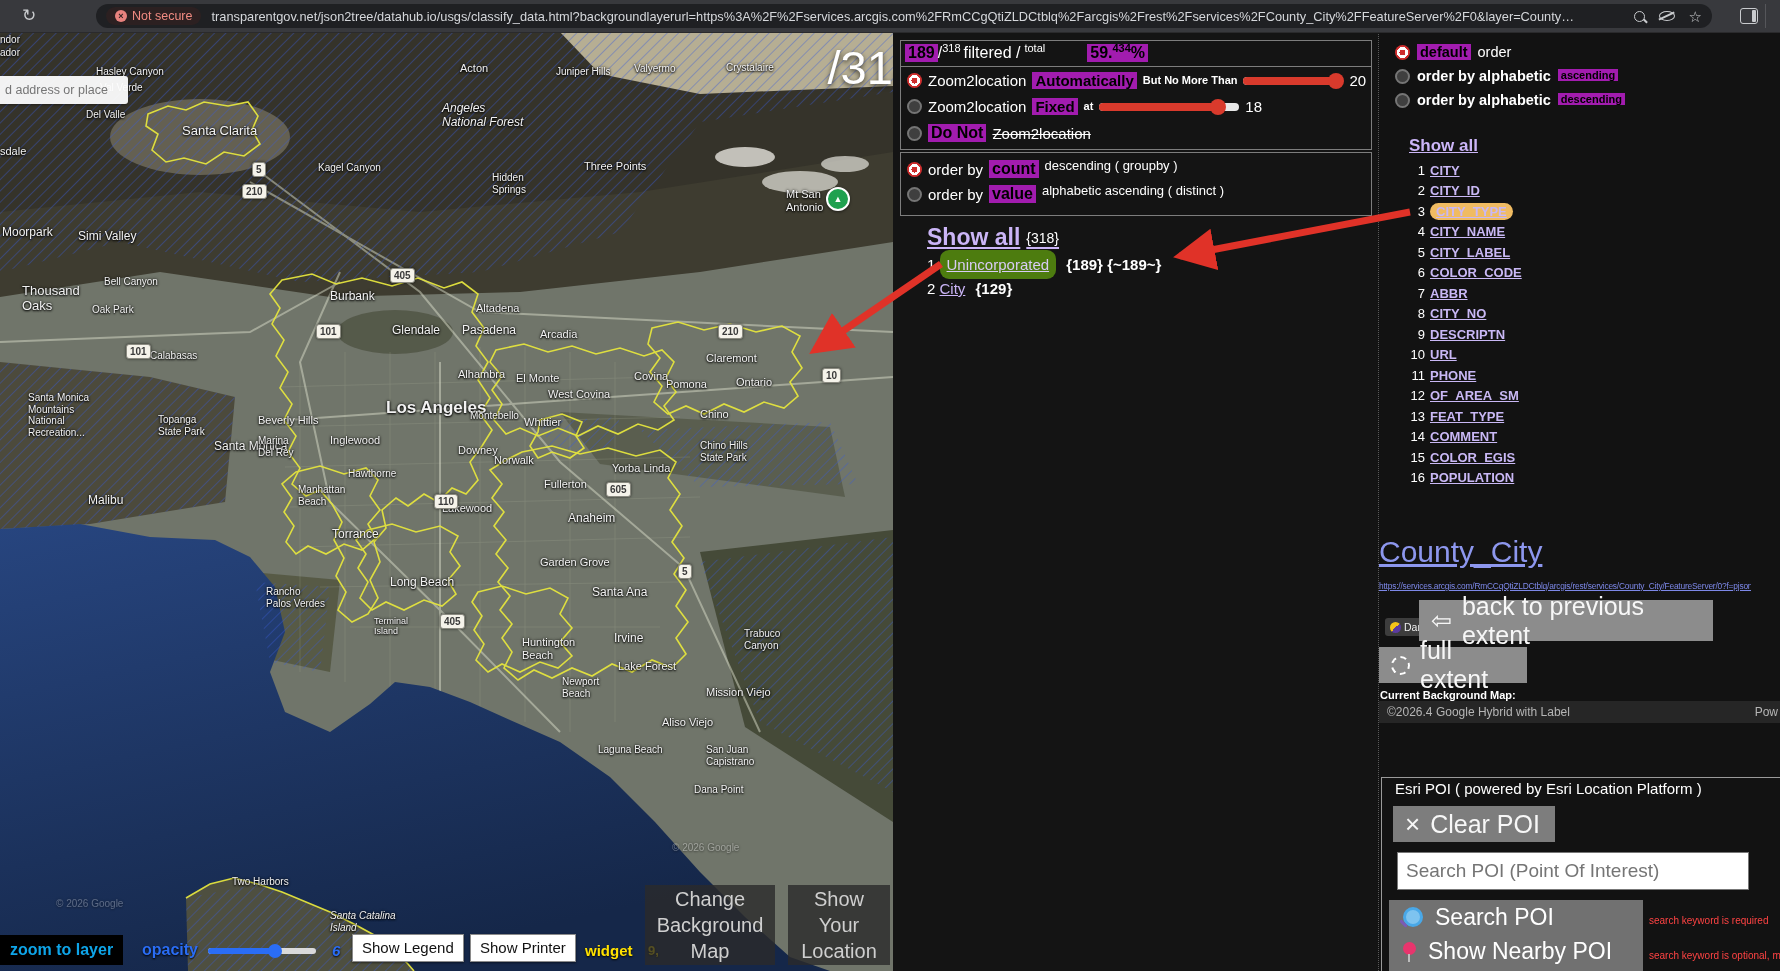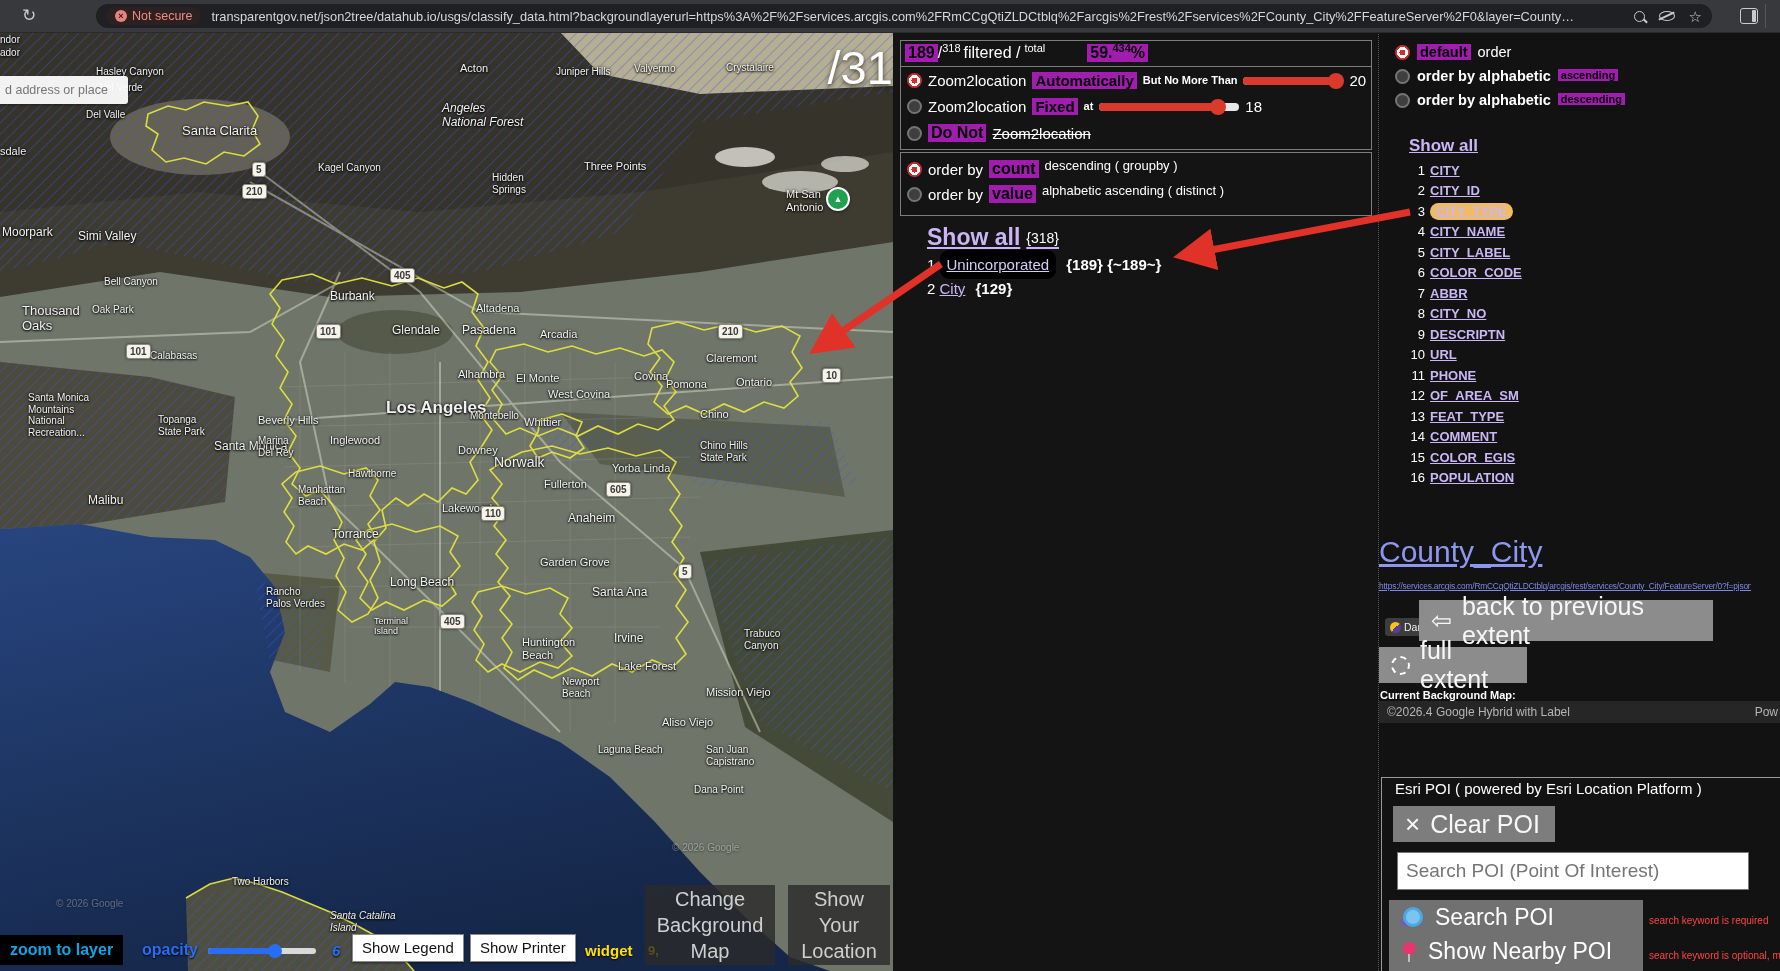--- a/index.html
+++ b/index.html
@@ -62,21 +62,21 @@
   .stats-row{position:absolute;left:12px;top:12px;display:flex;align-items:flex-start;font-size:16px;color:#fff;}
   .radio-box{position:absolute;left:7px;top:34px;right:6px;height:82px;border:1px solid #7d7d7d;background:#141414;}
   .opt-row{position:absolute;left:14px;right:8px;display:flex;align-items:center;gap:6px;font-size:15px;white-space:nowrap;}
   .note-sm{font-size:11px;font-weight:bold;position:relative;top:-1px;}
   .order-box{position:absolute;left:7px;top:120px;right:6px;height:62px;border:1px solid #7d7d7d;}
   .strike{text-decoration:line-through;}
   .showall-mid{position:absolute;left:34px;top:192px;font-size:23px;font-weight:bold;color:#cbb5f7;text-decoration:underline;}
   .showall-mid-count{font-size:14px;color:#fff;font-weight:normal;text-decoration:none;margin-left:6px;vertical-align:2px;}
   .val-row{position:absolute;left:34px;font-size:15px;color:#fff;white-space:nowrap;}
   .val-link{color:#cbb5f7;text-decoration:underline;}
-  .hl-pill{background:#000000;border-radius:9px;padding:6px 7px;color:#d8ccf5;text-align:center;}
+  .hl-pill{background:#4d7c0f;border-radius:9px;padding:6px 7px;color:#d8ccf5;text-align:center;}
   .val-counts{font-weight:bold;margin-left:6px;}
 
   
   .right-panel{position:absolute;left:1378px;top:32px;width:402px;height:939px;background:#121212;border-left:1px dotted #5a5a5a;color:#fff;z-index:20;box-sizing:border-box;}
   .rp-row{position:absolute;left:16px;display:flex;align-items:center;gap:7px;font-size:14.5px;font-weight:bold;white-space:nowrap;}
   .fields-list{position:absolute;left:30px;top:104px;font-size:13px;line-height:20.5px;}
   .fl-showall{font-size:17px;font-weight:bold;color:#cbb5f7;text-decoration:underline;margin-bottom:4px;}
   .field-row{white-space:nowrap;}
   .field-num{display:inline-block;min-width:16px;text-align:right;margin-right:5px;color:#fff;}
   .field-link{color:#c9b8f5;font-weight:bold;text-decoration:underline;cursor:pointer;}
@@ -226,21 +226,21 @@
         <div class="mlabel" style="left: 726px; top: 30px; font-size: 10px;">Crystalaire</div>
         <div class="mlabel" style="left: 0px; top: 113px; font-size: 11px;">sdale</div>
         <div class="mlabel" style="left: 442px; top: 70px; font-size: 12px; font-style: italic;">Angeles<br>National Forest</div>
         <div class="mlabel" style="left: 492px; top: 140px; font-size: 10px;">Hidden<br>Springs</div>
         <div class="mlabel" style="left: 584px; top: 128px; font-size: 11px;">Three Points</div>
         <div class="mlabel" style="left: 318px; top: 130px; font-size: 10px;">Kagel Canyon</div>
         <div class="mlabel" style="left: 786px; top: 156px; font-size: 11px;">Mt San<br>Antonio</div>
         <div class="mlabel" style="left: 2px; top: 194px; font-size: 12px;">Moorpark</div>
         <div class="mlabel" style="left: 78px; top: 198px; font-size: 12px;">Simi Valley</div>
         <div class="mlabel" style="left: 104px; top: 244px; font-size: 10px;">Bell Canyon</div>
-        <div class="mlabel" style="left: 22px; top: 252px; font-size: 13px; margin-top: 20px;">Thousand<br>Oaks</div>
+        <div class="mlabel" style="left: 22px; top: 252px; font-size: 13px;">Thousand<br>Oaks</div>
         <div class="mlabel" style="left: 92px; top: 272px; font-size: 10px;">Oak Park</div>
         <div class="mlabel" style="left: 150px; top: 318px; font-size: 10px;">Calabasas</div>
         <div class="mlabel" style="left: 330px; top: 258px; font-size: 12px;">Burbank</div>
         <div class="mlabel" style="left: 392px; top: 292px; font-size: 12px;">Glendale</div>
         <div class="mlabel" style="left: 462px; top: 292px; font-size: 12px;">Pasadena</div>
         <div class="mlabel" style="left: 476px; top: 270px; font-size: 11px;">Altadena</div>
         <div class="mlabel" style="left: 540px; top: 296px; font-size: 11px;">Arcadia</div>
         <div class="mlabel" style="left: 28px; top: 360px; font-size: 10px;">Santa Monica<br>Mountains<br>National<br>Recreation...</div>
         <div class="mlabel" style="left: 158px; top: 382px; font-size: 10px;">Topanga<br>State Park</div>
         <div class="mlabel" style="left: 88px; top: 462px; font-size: 12px;">Malibu</div>
@@ -252,21 +252,21 @@
         <div class="mlabel" style="left: 548px; top: 356px; font-size: 11px;">West Covina</div>
         <div class="mlabel" style="left: 634px; top: 338px; font-size: 11px;">Covina</div>
         <div class="mlabel" style="left: 706px; top: 320px; font-size: 11px;">Claremont</div>
         <div class="mlabel" style="left: 666px; top: 346px; font-size: 11px;">Pomona</div>
         <div class="mlabel" style="left: 736px; top: 344px; font-size: 11px;">Ontario</div>
         <div class="mlabel" style="left: 700px; top: 376px; font-size: 11px;">Chino</div>
         <div class="mlabel" style="left: 700px; top: 408px; font-size: 10px;">Chino Hills<br>State Park</div>
         <div class="mlabel" style="left: 524px; top: 384px; font-size: 11px;">Whittier</div>
         <div class="mlabel" style="left: 470px; top: 378px; font-size: 10px;">Montebello</div>
         <div class="mlabel" style="left: 458px; top: 412px; font-size: 11px;">Downey</div>
-        <div class="mlabel" style="left: 494px; top: 422px; font-size: 14px;">Norwalk</div>
+        <div class="mlabel" style="left: 494px; top: 422px; font-size: 11px;">Norwalk</div>
         <div class="mlabel" style="left: 330px; top: 402px; font-size: 11px;">Inglewood</div>
         <div class="mlabel" style="left: 258px; top: 403px; font-size: 10px;">Marina<br>Del Rey</div>
         <div class="mlabel" style="left: 348px; top: 436px; font-size: 10px;">Hawthorne</div>
         <div class="mlabel" style="left: 298px; top: 452px; font-size: 10px;">Manhattan<br>Beach</div>
         <div class="mlabel" style="left: 332px; top: 496px; font-size: 12px;">Torrance</div>
         <div class="mlabel" style="left: 266px; top: 554px; font-size: 10px;">Rancho<br>Palos Verdes</div>
         <div class="mlabel" style="left: 390px; top: 544px; font-size: 12px;">Long Beach</div>
         <div class="mlabel" style="left: 374px; top: 584px; font-size: 9px;">Terminal<br>Island</div>
         <div class="mlabel" style="left: 442px; top: 470px; font-size: 11px;">Lakewood</div>
         <div class="mlabel" style="left: 544px; top: 446px; font-size: 11px;">Fullerton</div>
@@ -292,21 +292,21 @@
         <div class="mlabel" style="left: 648px; top: 912px; font-size: 13px; font-weight: bold; color: rgb(255, 225, 0);">9,</div>
       </div>
   <div id="map-shields">
         <div class="shield" style="left: 252px; top: 130px;">5</div>
         <div class="shield" style="left: 242px; top: 152px;">210</div>
         <div class="shield" style="left: 126px; top: 312px;">101</div>
         <div class="shield" style="left: 316px; top: 292px;">101</div>
         <div class="shield" style="left: 390px; top: 236px;">405</div>
         <div class="shield" style="left: 718px; top: 292px;">210</div>
         <div class="shield" style="left: 822px; top: 336px;">10</div>
-        <div class="shield" style="left: 434px; top: 474px; margin-left: 47px;">110</div>
+        <div class="shield" style="left: 434px; top: 462px;">110</div>
         <div class="shield" style="left: 606px; top: 450px;">605</div>
         <div class="shield" style="left: 678px; top: 532px;">5</div>
         <div class="shield" style="left: 440px; top: 582px;">405</div>
       </div>
 
   <div class="map-search">
     <span>d address or place</span>
   </div>
 
   <div class="big-counter">

